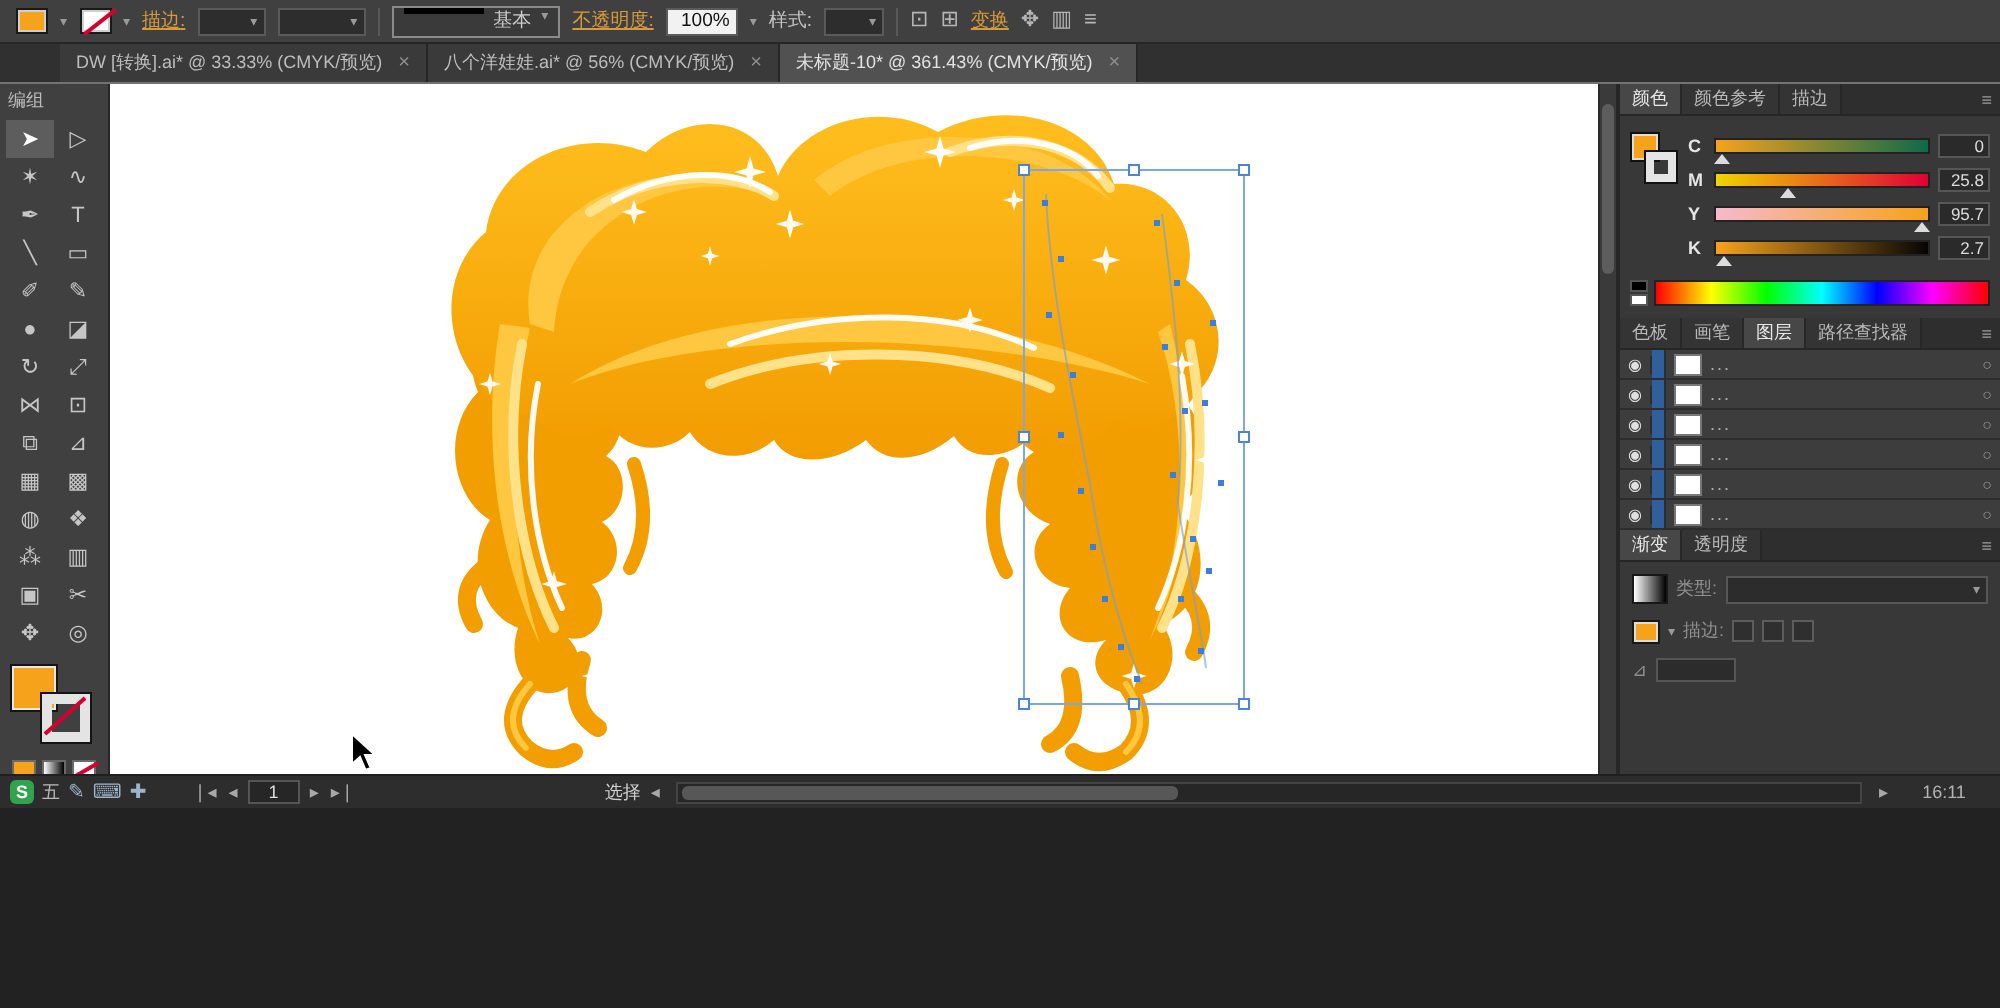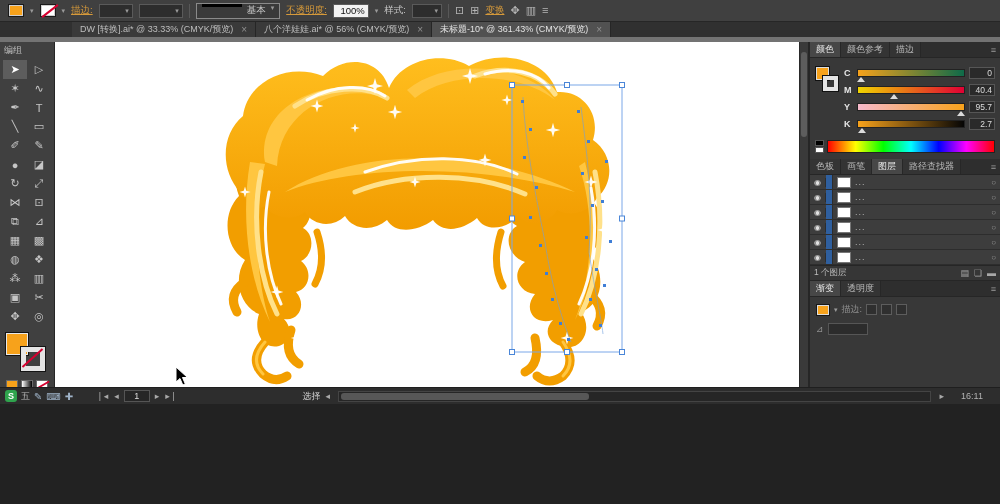--- a/index.html
+++ b/index.html
@@ -18,21 +18,21 @@
   .dd-arrow { color:#9a9a9a; font-size:7px; }
   .cb-link { color:#d79a3a; text-decoration:underline; cursor:pointer; }
   .cb-label { color:#c4c4c4; }
   .cb-field { background:#2d2d2d; border:1px solid #5a5a5a; height:14px; display:inline-flex; align-items:center; justify-content:flex-end; padding:0 3px; color:#ddd; }
   .cb-field.light { background:#f2f2f2; color:#111; }
   .cb-sep { width:1px; height:14px; background:#585858; }
   .combo-basic { display:inline-flex; align-items:flex-start; gap:5px; border:1px solid #8a8a8a; background:#3a3a3a; height:16px; padding:0 5px; }
   .combo-basic .line { width:40px; height:3px; background:#000; }
   .cb-icon { color:#b5b5b5; font-size:11px; line-height:1; }
   
-  .tab-bar { height:20px; background:#303030; display:flex; align-items:stretch; padding-left:72px; border-bottom:5px solid #737373; }
+  .tab-bar { height:20px; background:#303030; display:flex; align-items:stretch; padding-left:30px; border-bottom:1px solid #737373; }
   .doc-tab { display:flex; align-items:center; gap:8px; padding:0 8px; font-size:9px; color:#bdbdbd;
     background:#3a3a3a; border-right:1px solid #262626; white-space:nowrap; }
   .doc-tab.active { background:#515151; color:#e2e2e2; }
   .tab-close { color:#8f8f8f; font-size:10px; }
   
   .main { position:absolute; top:42px; left:0; right:0; bottom:17px; display:flex; }
   
   .toolbar-col { width:55px; background:#404040; border-right:1px solid #262626; position:relative; }
   .group-label { font-size:9px; color:#bdbdbd; padding:2px 4px 3px; }
   .tools-grid { display:grid; grid-template-columns:24px 24px; justify-content:center; }
@@ -363,21 +363,21 @@
               <div class="chan-track chan-C">
                 <span class="chan-thumb" style="left: 2%;"></span>
               </div>
               <span class="chan-value">0</span>
             </div>
             <div class="chan-row">
               <span class="chan-label">M</span>
               <div class="chan-track chan-M">
                 <span class="chan-thumb" style="left: 33%;"></span>
               </div>
-              <span class="chan-value">40.4</span>
+              <span class="chan-value">25.8</span>
             </div>
             <div class="chan-row">
               <span class="chan-label">Y</span>
               <div class="chan-track chan-Y">
                 <span class="chan-thumb" style="left: 96%;"></span>
               </div>
               <span class="chan-value">95.7</span>
             </div>
             <div class="chan-row">
               <span class="chan-label">K</span>
@@ -439,34 +439,33 @@
             <span class="l-target">○</span>
           </div>
           <div class="layer-row">
             <span class="l-eye">◉</span>
             <span class="l-blue"></span>
             <span class="l-thumb"></span>
             <span class="l-label">...</span>
             <span class="l-target">○</span>
           </div>
         </div>
-      <div class="layers-footer">
-        <span>1 个图层</span>
-        <span class="lf-icons">
-          <span>▤</span>
-          <span>❏</span>
-          <span>▬</span>
-        </span>
-      </div>
       <div class="ptab-row" id="lower-tabs">
           <div class="ptab active">渐变</div>
           <div class="ptab">透明度</div>
           <span class="ptab-menu">≡</span>
         </div>
       <div class="grad-body">
+        <div class="g-row">
+          <span class="g-thumb"></span>
+          <span class="g-dim">类型:</span>
+          <span class="g-select">
+              <span class="dd-arrow">▾</span>
+            </span>
+        </div>
         <div class="g-row">
           <span class="g-mini" style="background: rgb(247, 162, 27);"></span>
           <span class="dd-arrow">▾</span>
           <span class="g-dim">描边:</span>
           <span class="g-btn"></span>
           <span class="g-btn"></span>
           <span class="g-btn"></span>
         </div>
         <div class="g-row">
           <span class="g-dim">⊿</span>

